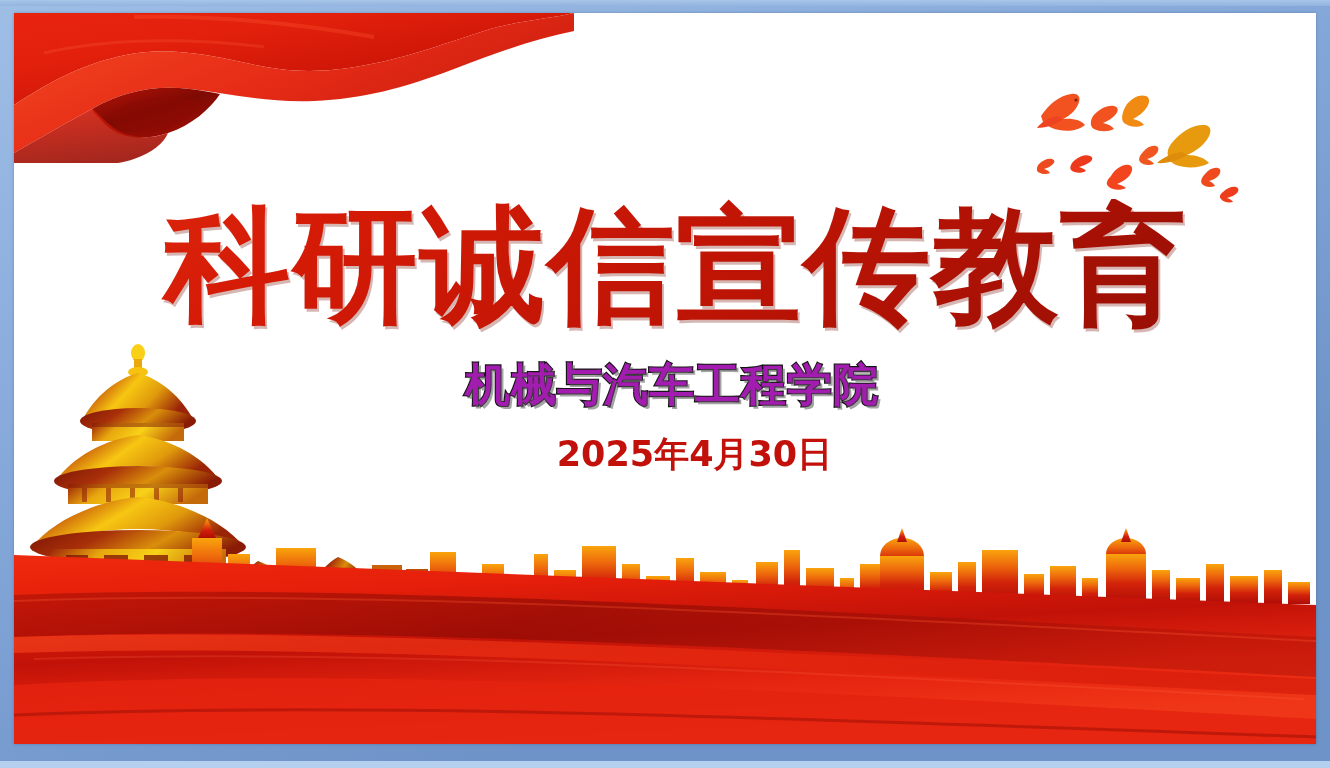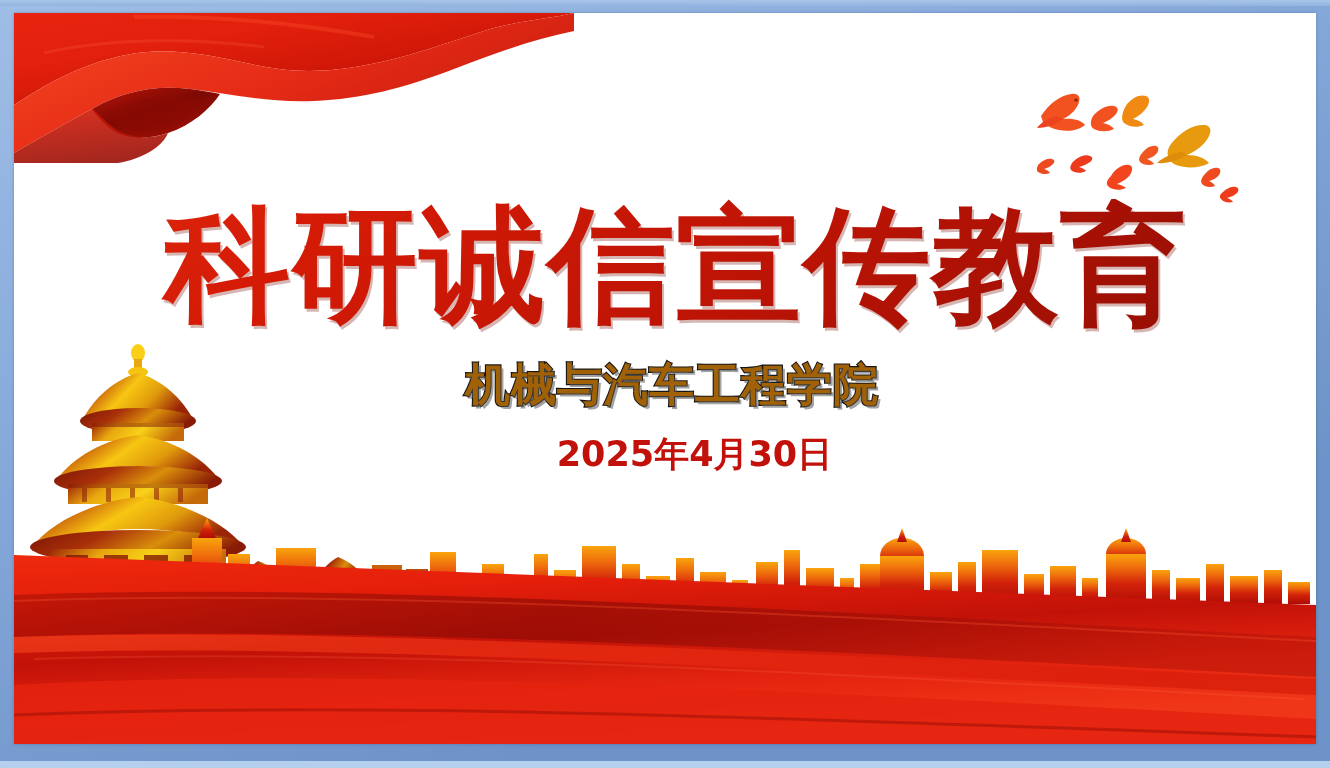--- a/index.html
+++ b/index.html
@@ -131,21 +131,21 @@
     -webkit-text-fill-color: transparent;
     text-shadow: none;
     filter: drop-shadow(2px 3px 0 rgba(120,12,4,0.30));
   }
   #subtitle {
     margin: 22px 0 0 0;
     font-family: "DejaVu Sans", "Liberation Sans", sans-serif;
     font-weight: 700;
     font-size: 45px;
     letter-spacing: 1px;
-    color: #a16207;
+    color: #a21caf;
     -webkit-text-stroke: 2.2px #151515;
     paint-order: stroke fill;
     text-shadow: 3px 3px 0 rgba(90,90,90,0.55);
   }
   #event-date {
     margin: 16px 0 0 0;
     font-family: "DejaVu Sans", "Liberation Sans", sans-serif;
     font-weight: 700;
     font-size: 35px;
     letter-spacing: 0px;

